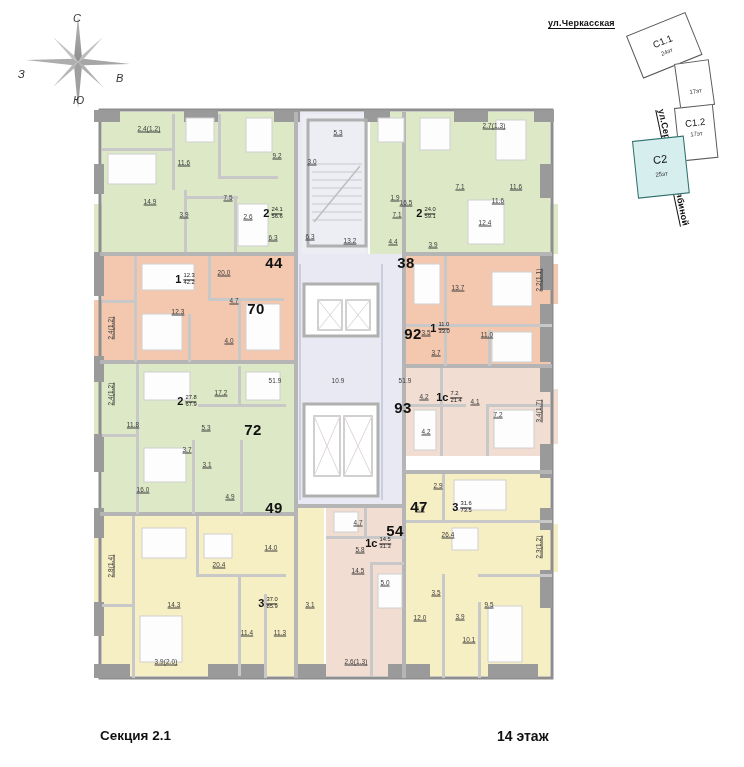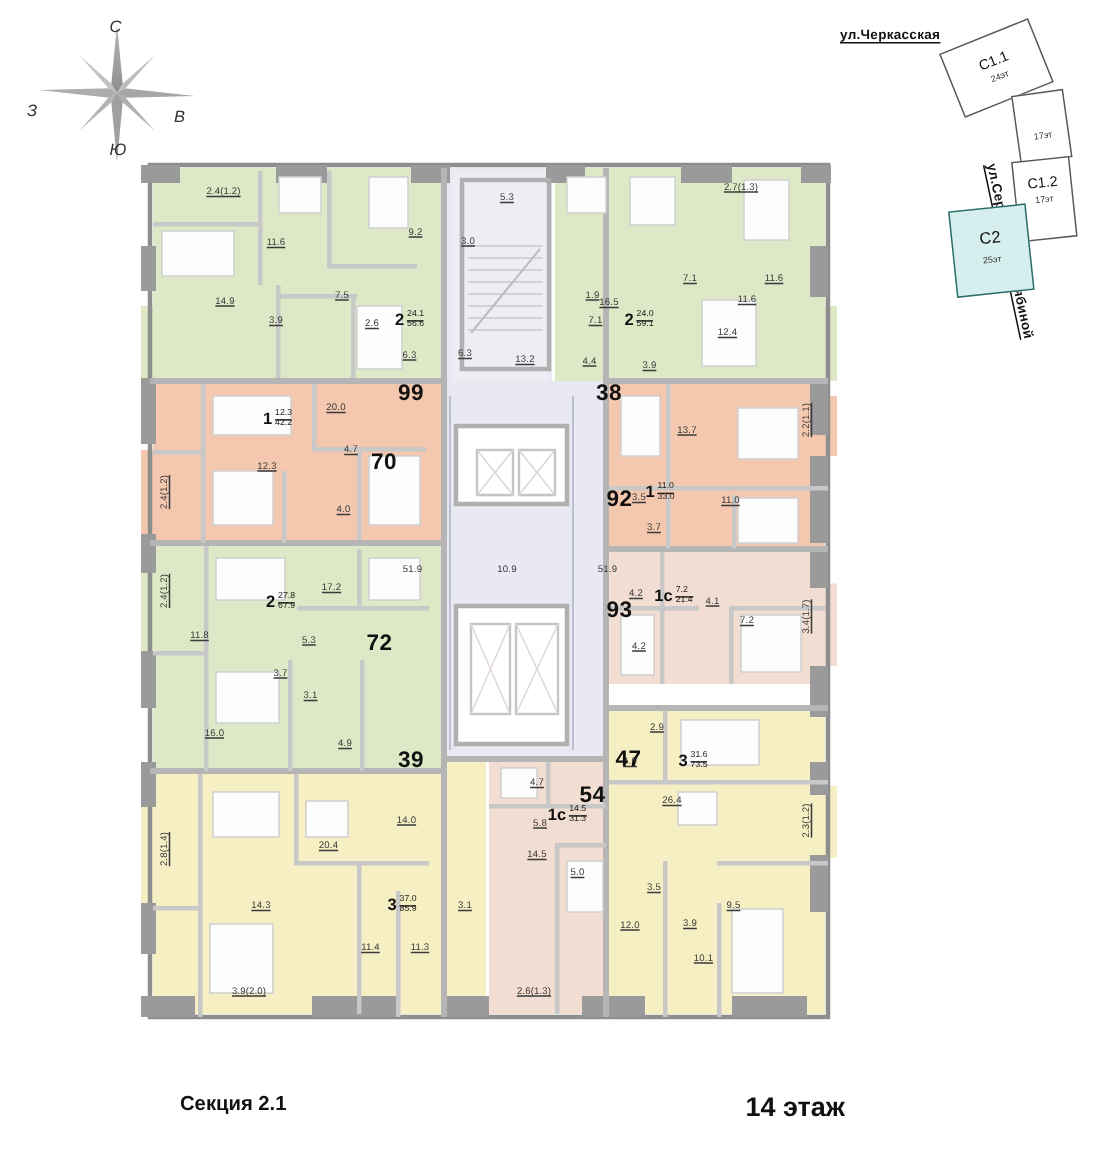--- a/index.html
+++ b/index.html
@@ -27,22 +27,22 @@
   .rmU{text-decoration:underline;}
   .rmV{transform:translate(-50%,-50%) rotate(-90deg);}
   .apt{position:absolute;font-size:15px;font-weight:bold;color:#111;
        transform:translate(-50%,-50%);letter-spacing:.3px;}
   .spec{position:absolute;transform:translate(-50%,-50%);display:flex;
         align-items:center;gap:2px;white-space:nowrap;}
   .spec .r{font-size:11px;font-weight:bold;color:#111;line-height:1;}
   .spec .a{display:flex;flex-direction:column;line-height:1.02;}
   .spec .a span{font-size:5.8px;color:#222;}
   .spec .a .liv{border-bottom:.5px solid #222;padding-bottom:.3px;}
-  #sect{left:100px;top:728px;font-size:13.5px;font-weight:bold;color:#111;margin-left:20px;}
-  #floor{left:497px;top:728px;font-size:18px;font-weight:bold;color:#111;}
+  #sect{left:100px;top:728px;font-size:13.5px;font-weight:bold;color:#111;}
+  #floor{left:497px;top:728px;font-size:14px;font-weight:bold;color:#111;}
 </style>
 </head>
 <body>
 
 <div id="compass" class="abs">
   <svg width="120" height="100" viewBox="0 0 120 100">
     <defs>
       <linearGradient id="gA" x1="0" y1="0" x2="0" y2="1">
         <stop offset="0%" stop-color="#b9b9b9"></stop>
           <stop offset="100%" stop-color="#8d8d8d"></stop>
@@ -62,21 +62,21 @@
     </g>
   </svg>
   <span class="lbl" style="left:55px;top:2px;">С</span>
   <span class="lbl" style="left:55px;top:84px;">Ю</span>
   <span class="lbl" style="left:0px;top:58px;">З</span>
   <span class="lbl" style="left:98px;top:62px;">В</span>
 </div>
 
 <div id="siteplan" class="abs">
 
-  <span class="street" style="left:12px;top:10px;text-align:center;">ул.Черкасская</span>
+  <span class="street" style="left:0;top:10px;text-align:center;">ул.Черкасская</span>
 
   <span class="street" style="left:118px;top:100px;transform:rotate(78deg);transform-origin:left top;">ул.Серафимы Дерябиной</span>
 
   <div class="bldg" style="left:78px;top:28px;width:62px;height:44px;transform:rotate(-22deg);transform-origin:left top;">
     <span class="bn" style="top:12px;">C1.1</span>
     <span class="bf" style="top:26px;">24эт</span>
   </div>
 
   <div class="bldg" style="left:126px;top:56px;width:33px;height:44px;transform:rotate(-8deg);transform-origin:left top;">
     <span class="bf" style="top:26px;">17эт</span>
@@ -376,27 +376,27 @@
       <div class="rm rmU rmV" style="left: 450px; top: 443px;">2.3(1.2)</div>
       <div class="rm rmU" style="left: 348px; top: 488px;">3.5</div>
       <div class="rm rmU" style="left: 401px; top: 500px;">9.5</div>
       <div class="rm rmU" style="left: 332px; top: 513px;">12.0</div>
       <div class="rm rmU" style="left: 372px; top: 512px;">3.9</div>
       <div class="rm rmU" style="left: 381px; top: 535px;">10.1</div>
       <div class="rm rmU" style="left: 268px; top: 557px;">2.6(1.3)</div>
     </div>
 
   <div id="apt-numbers">
-      <div class="apt" style="left: 186px; top: 158px;">99</div>
+      <div class="apt" style="left: 186px; top: 158px;">44</div>
       <div class="apt" style="left: 168px; top: 204px;">70</div>
       <div class="apt" style="left: 165px; top: 325px;">72</div>
-      <div class="apt" style="left: 186px; top: 403px;">39</div>
+      <div class="apt" style="left: 186px; top: 403px;">49</div>
       <div class="apt" style="left: 307px; top: 426px;">54</div>
       <div class="apt" style="left: 331px; top: 402px;">47</div>
-      <div class="apt" style="left: 325px; top: 303px;">93</div>
+      <div class="apt" style="left: 315px; top: 303px;">93</div>
       <div class="apt" style="left: 325px; top: 229px;">92</div>
       <div class="apt" style="left: 318px; top: 158px;">38</div>
     </div>
 
   <div id="apt-specs">
       <div class="spec" style="left: 185px; top: 110px;">
         <span class="r">2</span>
         <span class="a">
           <span class="liv">24.1</span>
           <span>56.6</span>

